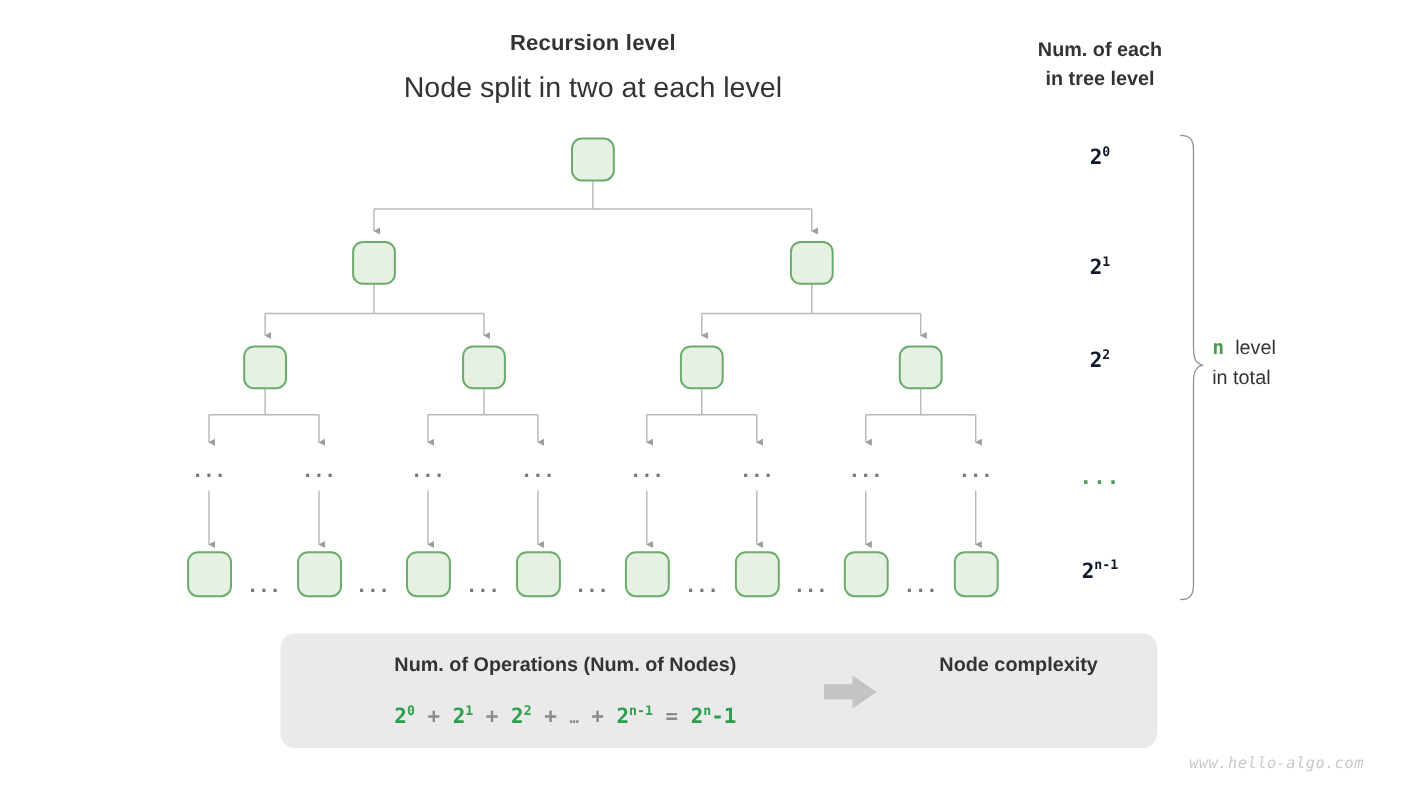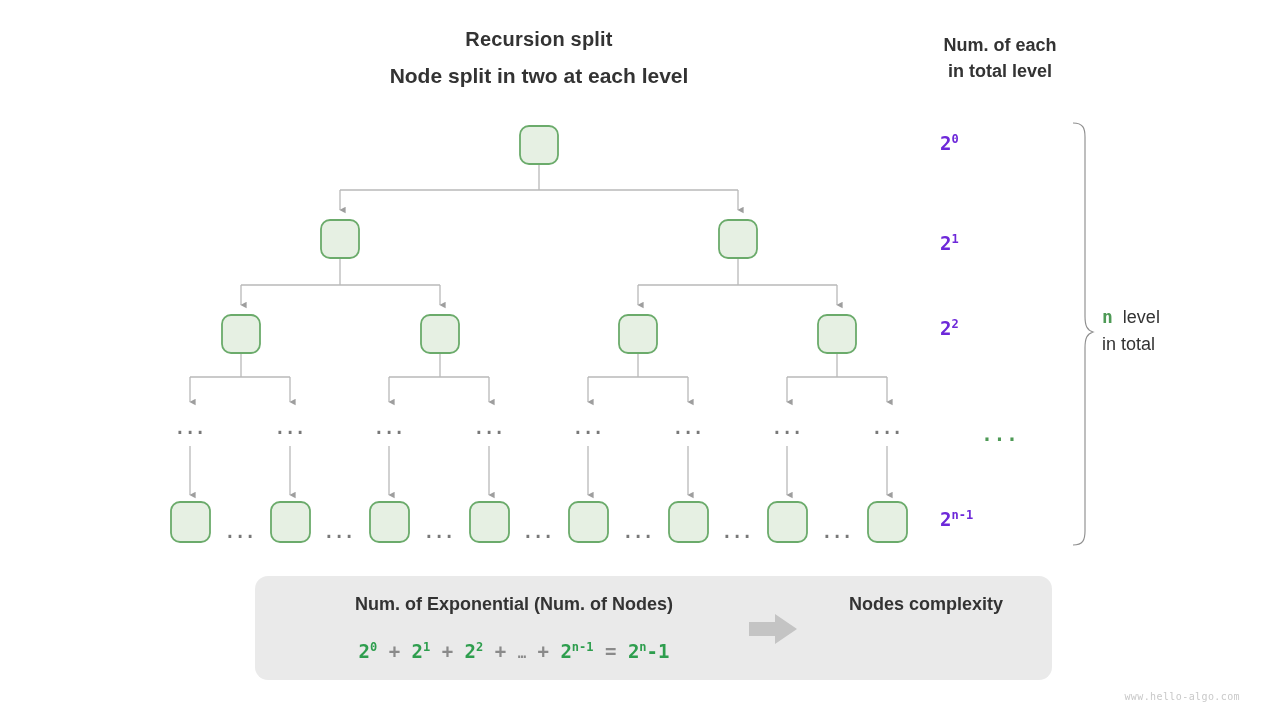--- a/index.html
+++ b/index.html
@@ -25,22 +25,22 @@
     font-size: 20px;
     font-weight: bold;
     color: #333333;
     letter-spacing: .2px;
   }
   .subtitle {
     position: absolute;
     left: 0; top: 64px;
     width: 1078px;
     text-align: center;
-    font-size: 21px;
-    font-weight: bold;
+    font-size: 26px;
+    font-weight: normal;
     color: #333333;
   }
   .col-title {
     position: absolute;
     left: 900px; top: 32px;
     width: 200px;
     text-align: center;
     font-size: 18px;
     font-weight: bold;
     color: #333333;
@@ -51,25 +51,26 @@
   .tree-layer {
     position: absolute;
     left: 0; top: 0;
     width: 1280px; height: 720px;
   }
 
   
   .lvl-label {
     position: absolute;
     width: 120px;
+    text-align: center;
     left: 940px;
     font-family: "DejaVu Sans Mono", "Liberation Mono", monospace;
     font-size: 19px;
     font-weight: bold;
-    color: #6d28d9;
+    color: #0f172a;
     white-space: nowrap;
   }
   .lvl-label sup {
     font-size: 12px;
     vertical-align: super;
     line-height: 0;
   }
   .lvl-dots {
     position: absolute;
     left: 940px; width: 120px;
@@ -163,36 +164,37 @@
   .sum-right .cx .bigO {
     font-family: "DejaVu Sans Mono", "Liberation Mono", monospace;
   }
   .sum-right .cx sup { font-size: 12px; vertical-align: super; line-height: 0; }
 
   
   .watermark {
     position: absolute;
     right: 40px; bottom: 18px;
     font-family: "DejaVu Sans Mono", "Liberation Mono", monospace;
-    font-size: 10px;
+    font-size: 14px;
     color: #c9c9c9;
     letter-spacing: .4px;
+    font-style: italic;
   }
 </style>
 </head>
 <body>
 
 <div class="canvas">
 
-  <div class="title">Recursion split</div>
+  <div class="title">Recursion level</div>
   <div class="subtitle">Node split in two at each level</div>
 
   <div class="col-title">
     <div>Num. of each</div>
-    <div>in total level</div>
+    <div>in tree level</div>
   </div>
 
   <svg class="tree-layer" viewBox="0 0 1280 720" xmlns="http://www.w3.org/2000/svg">
     <defs>
       <marker id="arrowhead" markerWidth="7" markerHeight="7" refX="3.2" refY="5.6" orient="auto" markerUnits="userSpaceOnUse">
         <path d="M0,0 L6.4,0 L3.2,6.2 Z" fill="#9e9e9e"></path>
       </marker>
     </defs>
 
     <g stroke="#b8b8b8" stroke-width="1.3" fill="none">
@@ -304,28 +306,28 @@
 
   <div class="brace-text">
     <span class="nvar">n</span>&nbsp;
     <span>level</span>
     <span class="l2">in total</span>
   </div>
 
   <div class="summary">
 
     <div class="sum-left">
-      <div class="hd">Num. of Exponential (Num. of Nodes)</div>
+      <div class="hd">Num. of Operations (Num. of Nodes)</div>
       <div class="formula">2<sup>0</sup>&nbsp;<span class="op">+</span>&nbsp;2<sup>1</sup>&nbsp;<span class="op">+</span>&nbsp;2<sup>2</sup>&nbsp;<span class="op">+</span>&nbsp;<span class="dots">…</span>&nbsp;<span class="op">+</span>&nbsp;2<sup>n-1</sup>&nbsp;<span class="op">=</span>&nbsp;2<sup>n</sup>-1</div>
     </div>
 
     <svg class="arrow-glyph" viewBox="0 0 60 34" xmlns="http://www.w3.org/2000/svg">
       <path d="M4,10 L30,10 L30,2 L52,17 L30,32 L30,24 L4,24 Z" fill="#c4c4c4"></path>
     </svg>
 
     <div class="sum-right">
-      <div class="hd">Nodes complexity</div>
+      <div class="hd">Node complexity</div>
     </div>
   </div>
 
   <div class="watermark">www.hello-algo.com</div>
 
 </div>
 
 </body></html>

